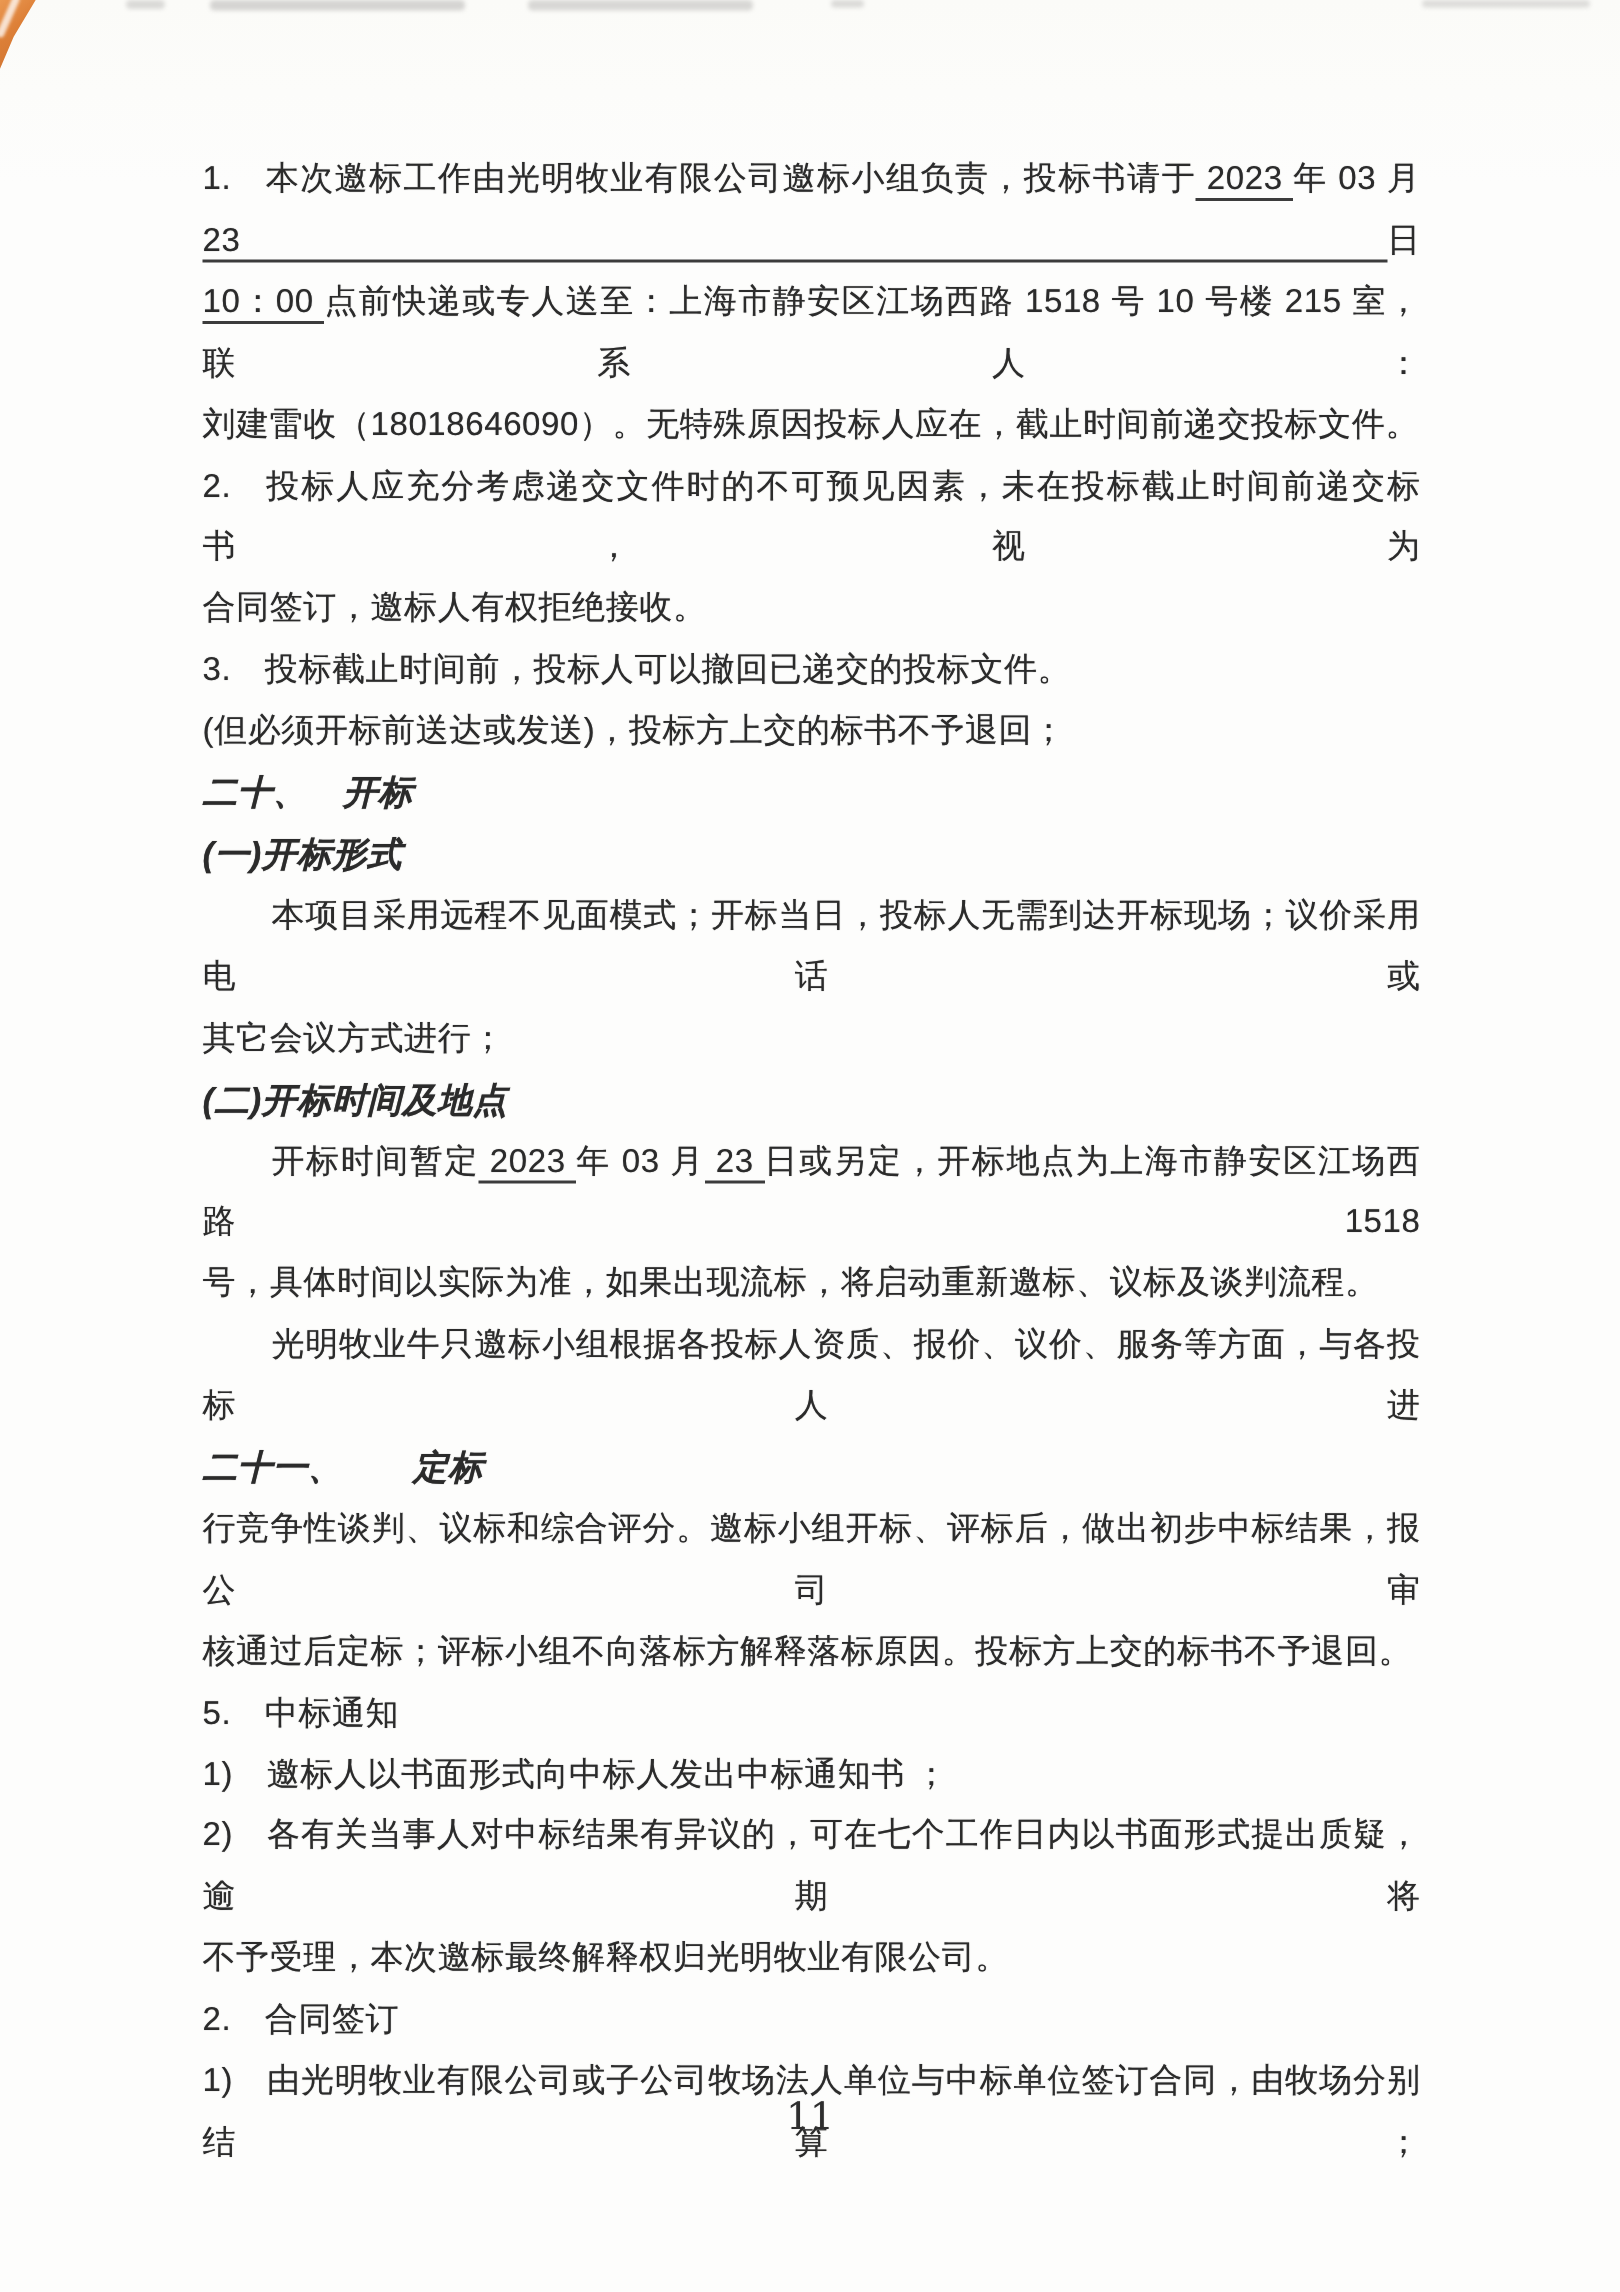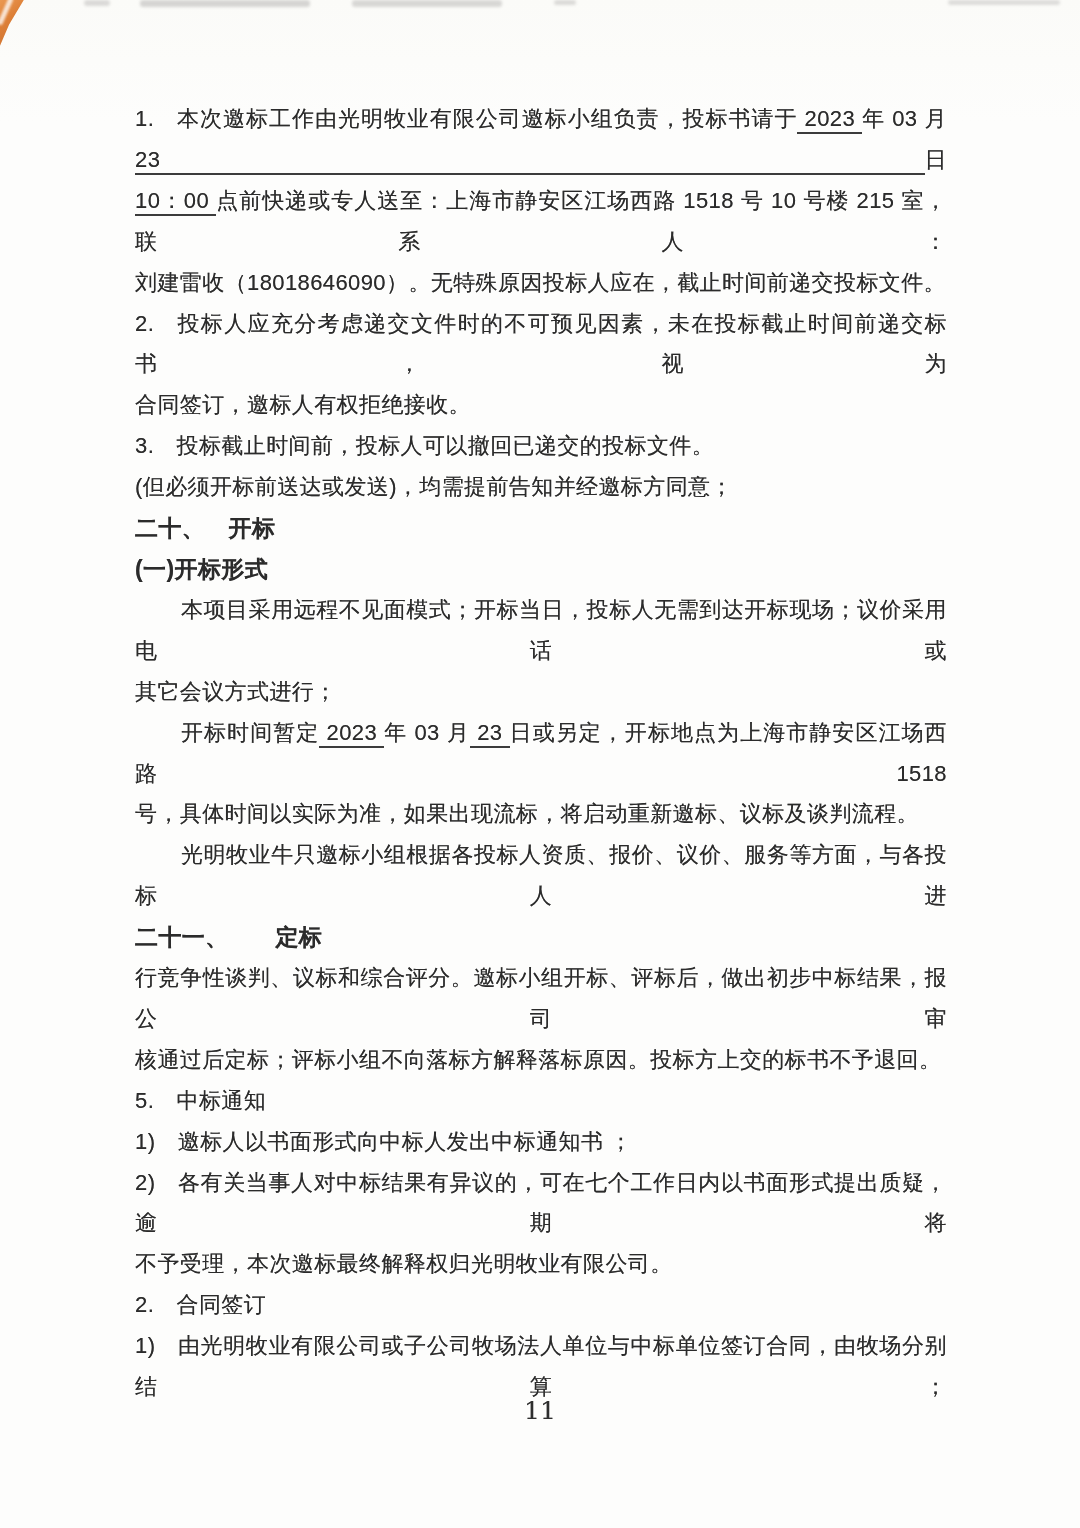--- a/index.html
+++ b/index.html
@@ -48,21 +48,21 @@
   }
   .line {
     margin:0;
     font-size:22px;
     line-height:40.9px;
     white-space:pre-wrap;
     letter-spacing:0.4px;
     text-shadow:0 0 0.6px rgba(20,20,20,0.55);
   }
   .line.full { text-align:justify; text-align-last:justify; }
-  .line.head, .line.subhead { font-weight:700; font-size:23px; }
+  .line.head, .line.subhead { font-weight:700; font-size:23px;font-style:italic; }
   .line.indent { text-indent:46px; }
   .u { border-bottom:2px solid #3c3c3c; padding-bottom:1px; }
 
   .pagenum {
     position:absolute; top:1396px; left:0;
     width:100%; text-align:center;
     font-size:25px; color:#2e2e2e;
     font-family:"DejaVu Serif", serif;
     text-shadow:0 0 0.5px rgba(20,20,20,0.5);
   }
@@ -80,25 +80,26 @@
   <div class="smudge s4"></div>
   <div class="smudge s5"></div>
 
   <div class="doc">
       <p class="line num full"><span>1. 本次邀标工作由光明牧业有限公司邀标小组负责，投标书请于</span><span class="u">&nbsp;2023&nbsp;</span><span>年 03 月 </span><span class="u">23&nbsp;</span><span>日</span></p>
       <p class="line cont full"><span class="u">10：00&nbsp;</span><span>点前快递或专人送至：上海市静安区江场西路 1518 号 10 号楼 215 室，联系人：</span></p>
       <p class="line cont"><span>刘建雷收（18018646090）。无特殊原因投标人应在，截止时间前递交投标文件。</span></p>
       <p class="line num full"><span>2. 投标人应充分考虑递交文件时的不可预见因素，未在投标截止时间前递交标书，视为</span></p>
       <p class="line cont"><span>合同签订，邀标人有权拒绝接收。</span></p>
       <p class="line num"><span>3. 投标截止时间前，投标人可以撤回已递交的投标文件。</span></p>
-      <p class="line cont"><span>(但必须开标前送达或发送)，均需提前告知并经邀标方同意；</span></p>
+      <p class="line cont"><span>(但必须开标前送达或发送)，投标方上交的标书不予退回；</span></p>
       <p class="line head"><span>二十、 开标</span></p>
       <p class="line subhead"><span>(一)开标形式</span></p>
       <p class="line indent full"><span>本项目采用远程不见面模式；开标当日，投标人无需到达开标现场；议价采用电话或</span></p>
       <p class="line cont"><span>其它会议方式进行；</span></p>
+      <p class="line subhead"><span>(二)开标时间及地点</span></p>
       <p class="line indent full"><span>开标时间暂定</span><span class="u">&nbsp;2023&nbsp;</span><span>年 03 月</span><span class="u">&nbsp;23&nbsp;</span><span>日或另定，开标地点为上海市静安区江场西路 1518</span></p>
       <p class="line cont"><span>号，具体时间以实际为准，如果出现流标，将启动重新邀标、议标及谈判流程。</span></p>
       <p class="line indent full"><span>光明牧业牛只邀标小组根据各投标人资质、报价、议价、服务等方面，与各投标人进</span></p>
       <p class="line head"><span>二十一、  定标</span></p>
       <p class="line cont full"><span>行竞争性谈判、议标和综合评分。邀标小组开标、评标后，做出初步中标结果，报公司审</span></p>
       <p class="line cont"><span>核通过后定标；评标小组不向落标方解释落标原因。投标方上交的标书不予退回。</span></p>
       <p class="line num"><span>5. 中标通知</span></p>
       <p class="line num"><span>1) 邀标人以书面形式向中标人发出中标通知书 ；</span></p>
       <p class="line num full"><span>2) 各有关当事人对中标结果有异议的，可在七个工作日内以书面形式提出质疑，逾期将</span></p>
       <p class="line cont"><span>不予受理，本次邀标最终解释权归光明牧业有限公司。</span></p>

